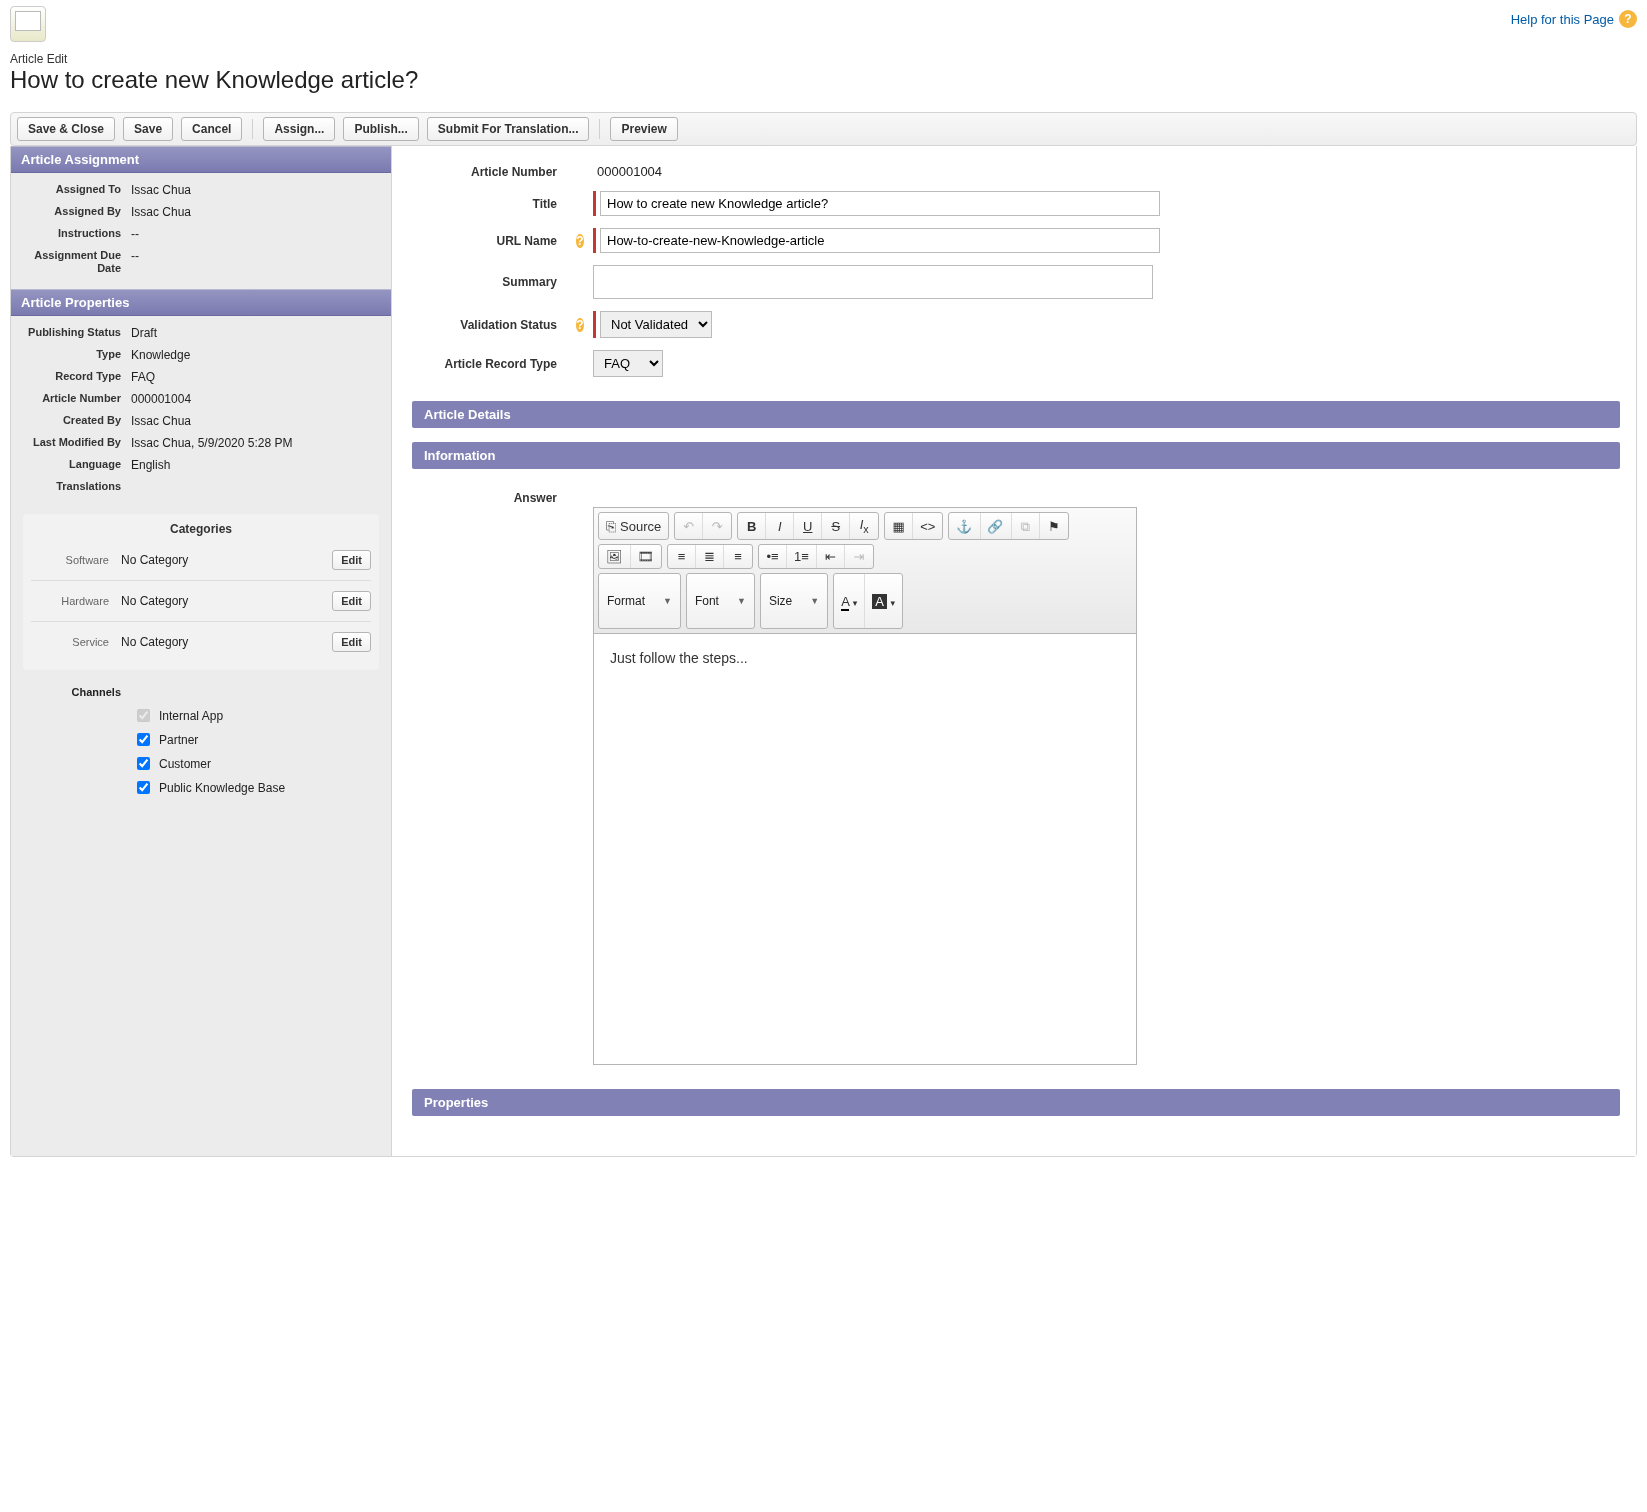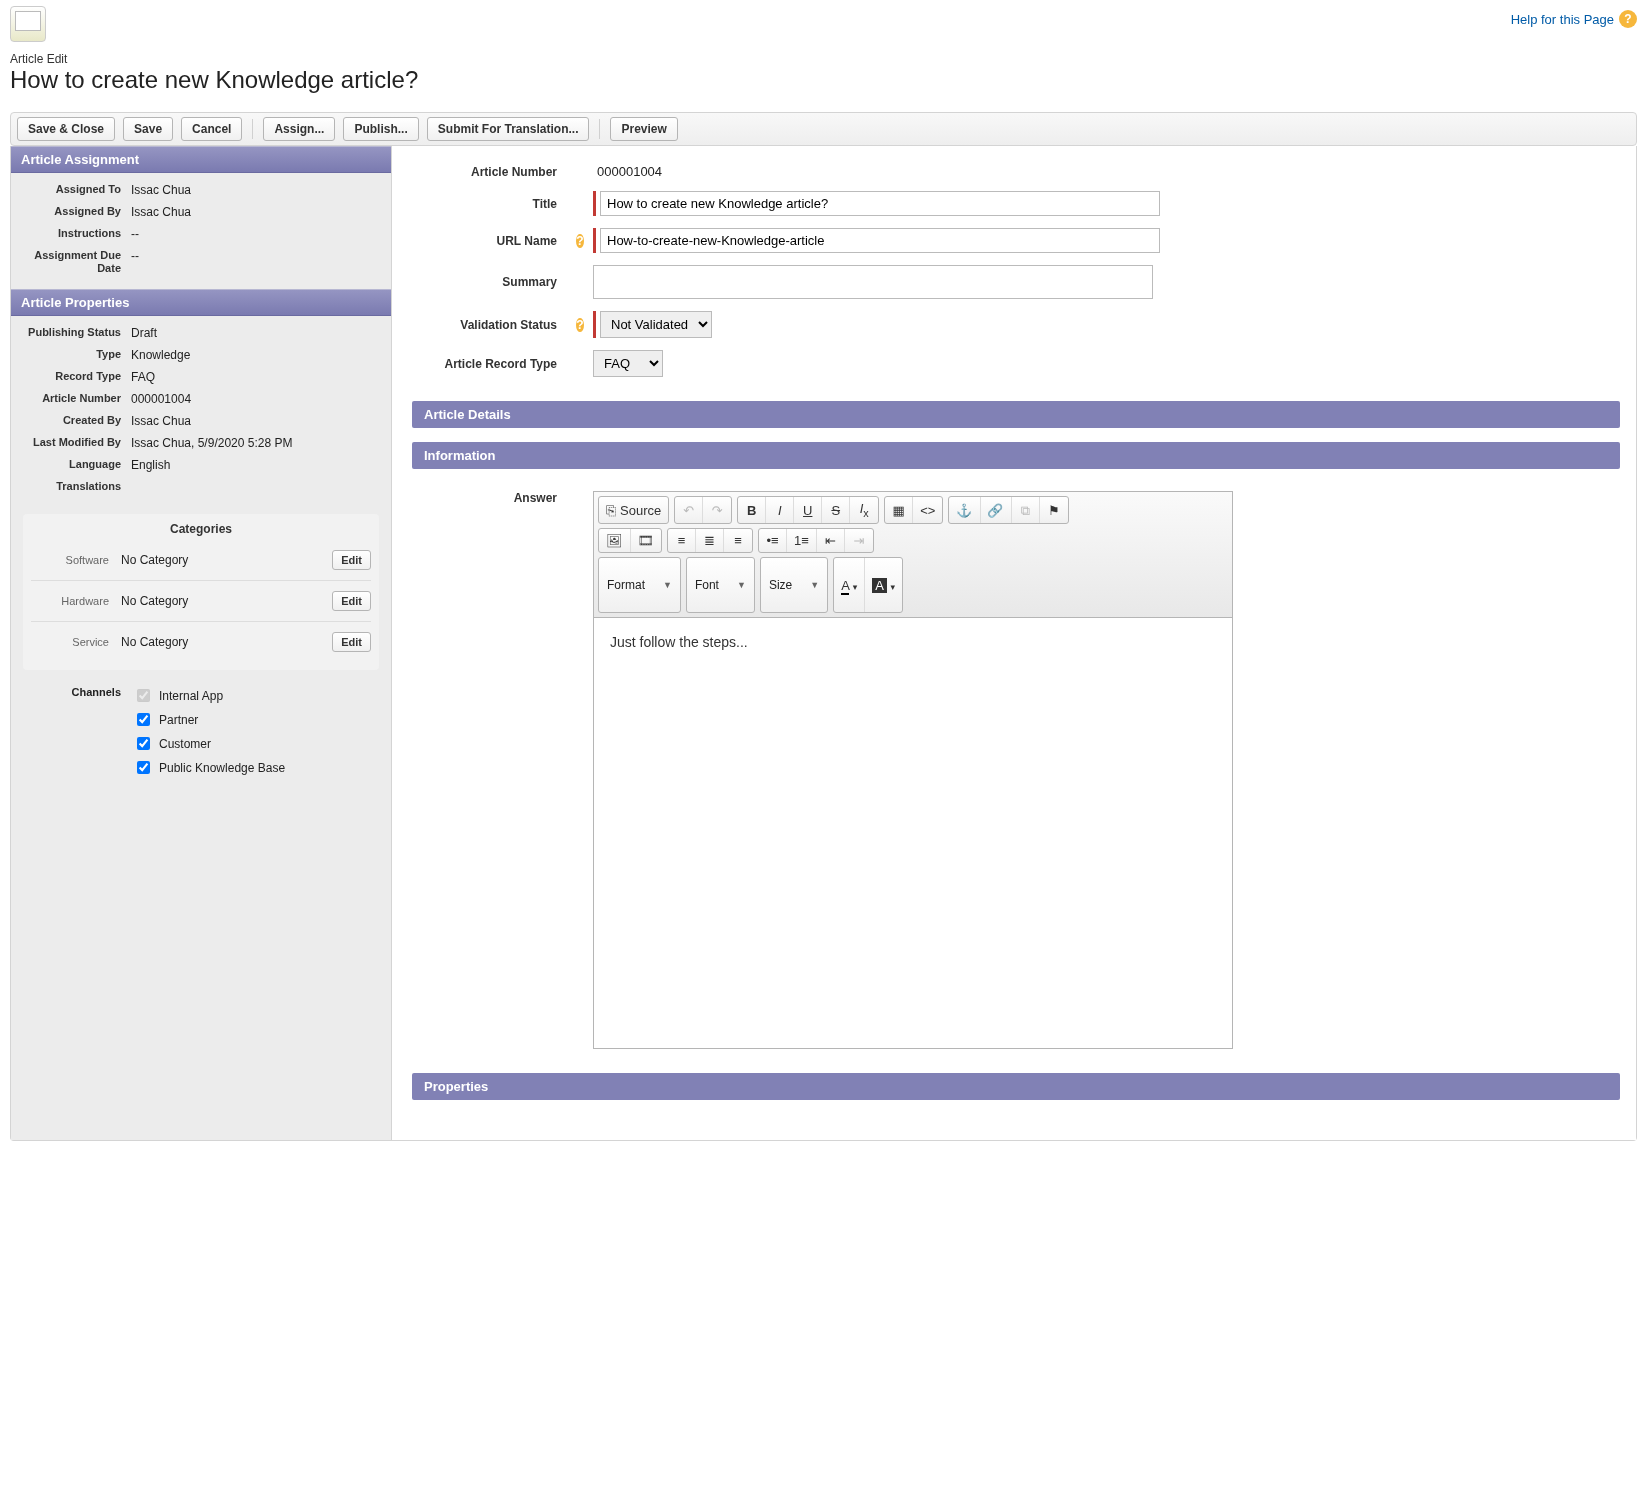--- a/index.html
+++ b/index.html
@@ -181,20 +181,21 @@
     font-weight: bold;
     font-size: 11px;
     padding-right: 12px;
   }
   .channels-values {
     flex: 1;
     display: flex;
     flex-direction: column;
     gap: 5px;
     font-size: 12px;
+    margin-top: 20px;
   }
   .cb-row { display: flex; align-items: center; gap: 6px; }
 
   .form-row {
     display: flex;
     align-items: center;
     margin-bottom: 12px;
   }
   .form-label {
     flex: 0 0 155px;
@@ -234,22 +235,22 @@
     color: #fff;
     font-weight: bold;
     font-size: 13px;
     padding: 6px 12px;
     margin-top: 14px;
     border-radius: 2px;
   }
 
   .editor-wrap {
     border: 1px solid #b5b5b5;
-    margin-top: 4px;
-    width: 640px;
+    margin-top: 20px;
+    width: 544px;
   }
   .editor-toolbar {
     background: linear-gradient(#fafafa, #e8e8e8);
     border-bottom: 1px solid #b5b5b5;
     padding: 4px;
   }
   .tb-row { display: flex; gap: 5px; margin-bottom: 4px; flex-wrap: wrap; }
   .tb-row:last-child { margin-bottom: 0; }
   .tb-group {
     display: flex;

